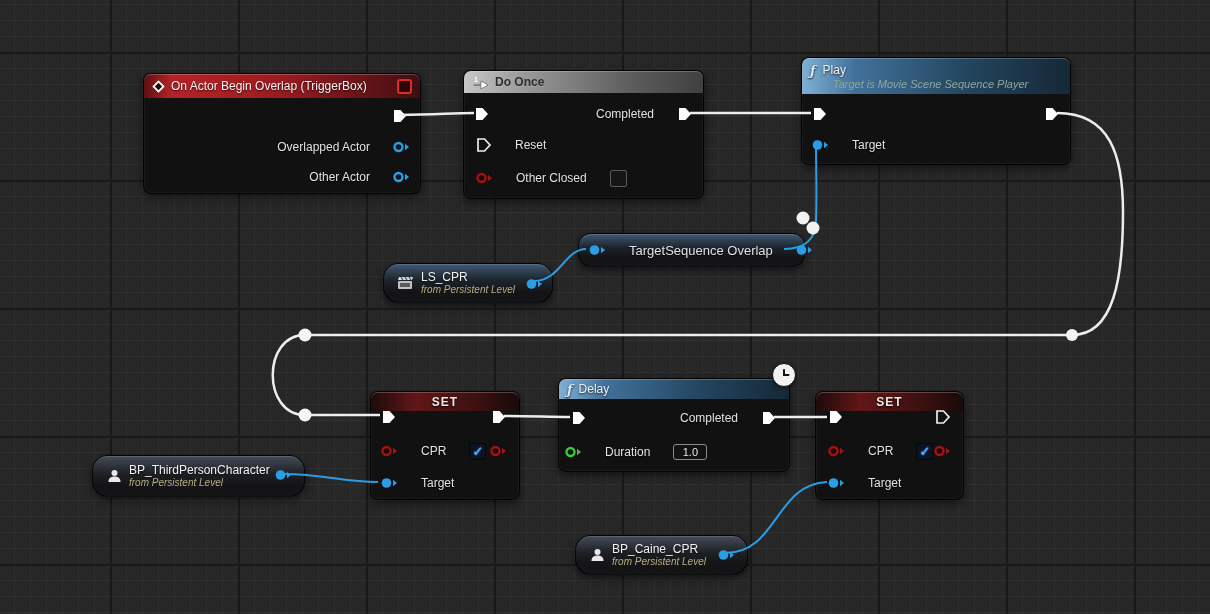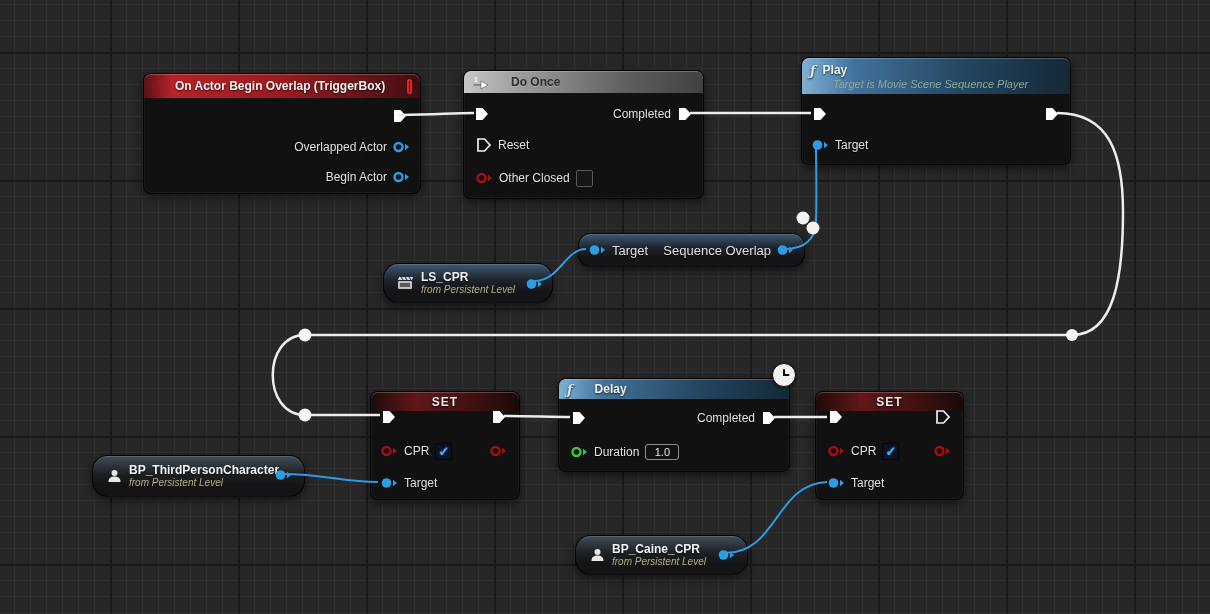--- a/index.html
+++ b/index.html
@@ -17,35 +17,35 @@
     -webkit-font-smoothing:antialiased;
   }
   .node{
     position:absolute;background:rgba(16,16,17,0.95);
     border:1px solid rgba(0,0,0,0.8);border-radius:8px;
     box-shadow:0 3px 8px rgba(0,0,0,0.55), inset 0 0 0 1px rgba(255,255,255,0.04);
     z-index:2;
   }
   .hdr{
     position:absolute;top:0;left:0;right:0;display:flex;align-items:center;
-    gap:22px;padding:0 8px;border-radius:7px 7px 0 0;box-sizing:border-box;
+    gap:6px;padding:0 8px;border-radius:7px 7px 0 0;box-sizing:border-box;
     box-shadow:inset 0 1px 0 rgba(255,255,255,0.22);
   }
   .hdr-event{height:24px;background:linear-gradient(90deg,#5d1013 0%,#b42328 10%,#9c1c21 48%,#541114 90%,#3c0e10 100%);}
   .hdr-gray{height:22px;background:linear-gradient(90deg,#c6c6c6 0%,#9a9a9a 25%,#5f5f5f 68%,#404040 100%);}
   .hdr-blue{height:20px;background:linear-gradient(90deg,#7fb0d4 0%,#41719a 20%,#23455e 62%,#152836 100%);}
   .hdr-blue2{height:36px;background:linear-gradient(90deg,#7fb0d4 0%,#41719a 20%,#23455e 62%,#152836 100%);flex-direction:column;align-items:flex-start;justify-content:center;gap:0;}
   .hdr-set{height:19px;background:linear-gradient(90deg,#1d0b0b 0%,#611717 30%,#3d1010 72%,#190a0a 100%);justify-content:center;}
-  .ttl{font-size:12px;font-weight:bold;color:#f2f2f2;text-shadow:0 1px 2px rgba(0,0,0,0.7);white-space:nowrap;}
+  .ttl{font-size:12px;font-weight:normal;color:#f2f2f2;text-shadow:0 1px 2px rgba(0,0,0,0.7);white-space:nowrap;}
   .ttl-dark{font-size:12px;font-weight:bold;color:#2e2e2e;text-shadow:0 1px 0 rgba(255,255,255,0.18);}
   .ttl-set{font-size:12px;font-weight:bold;color:#efe6e6;letter-spacing:1px;text-shadow:0 1px 2px #000;text-align:center;}
   .sub{font-size:11px;font-style:italic;color:#8ea89d;white-space:nowrap;}
   .sub-tan{font-size:10px;font-style:italic;color:#b5ae82;white-space:nowrap;line-height:12px;}
   .fn{font-family:"DejaVu Serif",serif;font-style:italic;font-weight:bold;font-size:13px;color:#d9eafa;text-shadow:0 1px 2px #000;}
-  .pin{position:absolute;height:20px;display:flex;align-items:center;gap:6px;z-index:3;}
+  .pin{position:absolute;height:20px;display:flex;align-items:center;gap:23px;z-index:3;}
   .pin .lbl{font-size:12px;color:#e2e2e2;text-shadow:0 1px 1px #000;white-space:nowrap;}
   .delegate{width:11px;height:11px;border:2px solid #dd2a2a;background:#2a0606;border-radius:3px;margin-left:auto;box-sizing:content-box;}
   .pill{
     position:absolute;border-radius:16px;border:1px solid rgba(0,0,0,0.8);
     background:linear-gradient(180deg,rgba(110,165,215,0.48) 0%,rgba(60,95,125,0.22) 42%,rgba(18,18,20,0) 72%),#141416;
     box-shadow:0 3px 8px rgba(0,0,0,0.55), inset 0 1px 0 rgba(255,255,255,0.15);
     display:flex;align-items:center;padding:4px 14px;box-sizing:border-box;z-index:2;
   }
   .pill-col{display:flex;flex-direction:column;justify-content:center;margin-left:7px;}
   .pill .ttl{font-size:12px;}
@@ -106,21 +106,21 @@
         </svg>
     </div>
     <div class="pin" style="top:63px;right:10px">
       <span class="lbl">Overlapped Actor</span>
       <svg width="17" height="12" viewBox="0 0 17 12">
           <circle cx="5.5" cy="6" r="4" fill="#10151a" stroke="#2a9ee5" stroke-width="2.4"></circle>
           <path d="M12,2.8 L16,6 12,9.2 Z" fill="#2a9ee5"></path>
         </svg>
     </div>
     <div class="pin" style="top:93px;right:10px">
-      <span class="lbl">Begin Actor</span>
+      <span class="lbl">Other Actor</span>
       <svg width="17" height="12" viewBox="0 0 17 12">
           <circle cx="5.5" cy="6" r="4" fill="#10151a" stroke="#2a9ee5" stroke-width="2.4"></circle>
           <path d="M12,2.8 L16,6 12,9.2 Z" fill="#2a9ee5"></path>
         </svg>
     </div>
   </div>
 
   <div class="node" style="left:463px;top:70px;width:239px;height:127px">
     <div class="hdr hdr-gray">
       <svg width="17" height="15" viewBox="0 0 17 15">
@@ -265,21 +265,21 @@
       <svg width="16" height="16" viewBox="0 0 16 16">
           <path d="M2,2 H8.5 L14,8 8.5,14 H2 Z" fill="#ffffff"></path>
         </svg>
     </div>
     <div class="pin" style="top:29px;right:12px">
       <span class="lbl">Completed</span>
       <svg width="16" height="16" viewBox="0 0 16 16">
           <path d="M2,2 H8.5 L14,8 8.5,14 H2 Z" fill="#ffffff"></path>
         </svg>
     </div>
-    <div class="pin" style="top:63px;left:12px">
+    <div class="pin" style="top:63px;left:6px">
       <svg width="17" height="12" viewBox="0 0 17 12">
           <circle cx="5.5" cy="6" r="4" fill="#0a1a0a" stroke="#3fc43f" stroke-width="2.4"></circle>
           <path d="M12,2.8 L16,6 12,9.2 Z" fill="#3fc43f"></path>
         </svg>
       <span class="lbl">Duration</span>
       <span class="valbox">1.0</span>
     </div>
   </div>
   <div class="clockbadge" style="left:772px;top:363px">
     <svg width="14" height="14" viewBox="0 0 14 14">

